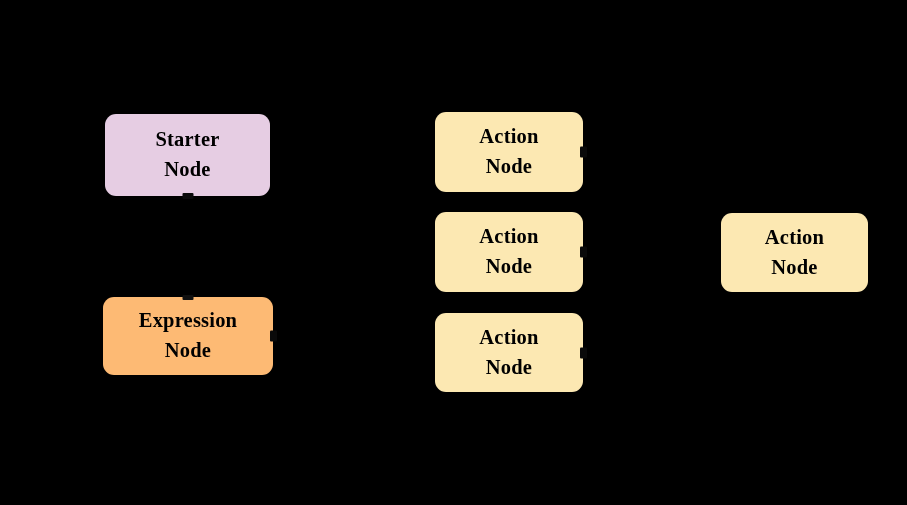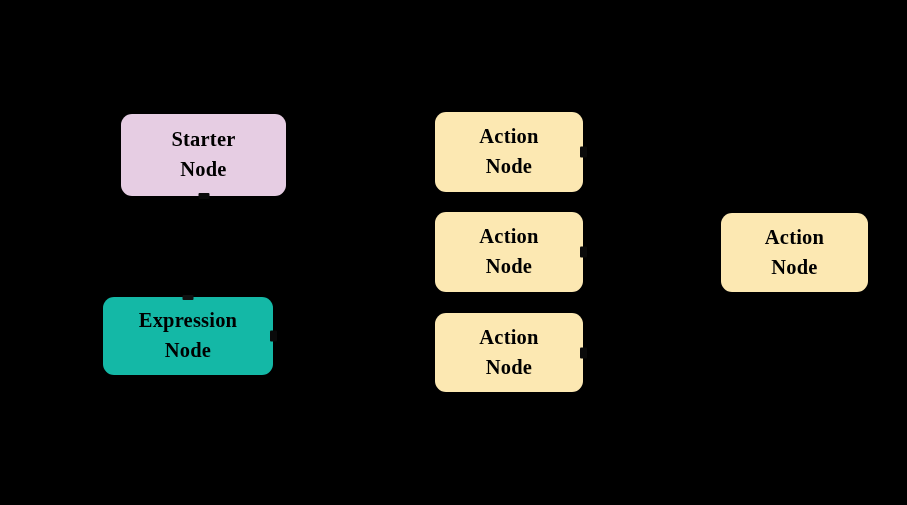--- a/index.html
+++ b/index.html
@@ -84,27 +84,27 @@
       <path d="M 188 196 L 188 297"></path>
       <path d="M 273 336 L 354 336 L 354 152 L 435 152"></path>
       <path d="M 273 336 L 354 336 L 354 252 L 435 252"></path>
       <path d="M 273 336 L 354 336 L 354 352 L 435 352"></path>
       <path d="M 583 152 L 652 152 L 652 252 L 721 252"></path>
       <path d="M 583 252 L 721 252"></path>
       <path d="M 583 352 L 652 352 L 652 252 L 721 252"></path>
     </g>
   </svg>
 
-  <div class="node" id="node-starter" style="left: 105px; top: 114px; width: 165px; height: 82px; background: rgb(230, 205, 227); color: rgb(0, 0, 0); margin-left: 16px;">
+  <div class="node" id="node-starter" style="left: 105px; top: 114px; width: 165px; height: 82px; background: rgb(230, 205, 227); color: rgb(0, 0, 0);">
     <span class="line">Starter</span>
     <span class="line">Node</span>
   <span class="port port-bottom"></span>
     </div>
 
-  <div class="node" id="node-expression" style="left: 103px; top: 297px; width: 170px; height: 78px; background: #14b8a6; color: rgb(0, 0, 0);">
+  <div class="node" id="node-expression" style="left: 103px; top: 297px; width: 170px; height: 78px; background: #fdba74; color: rgb(0, 0, 0);">
     <span class="line">Expression</span>
     <span class="line">Node</span>
   <span class="port port-top"></span>
       <span class="port port-right"></span>
     </div>
 
   <div class="node" id="node-action-1" style="left: 435px; top: 112px; width: 148px; height: 80px; background: rgb(252, 232, 178); color: rgb(0, 0, 0);">
     <span class="line">Action</span>
     <span class="line">Node</span>
   <span class="port port-right"></span>

